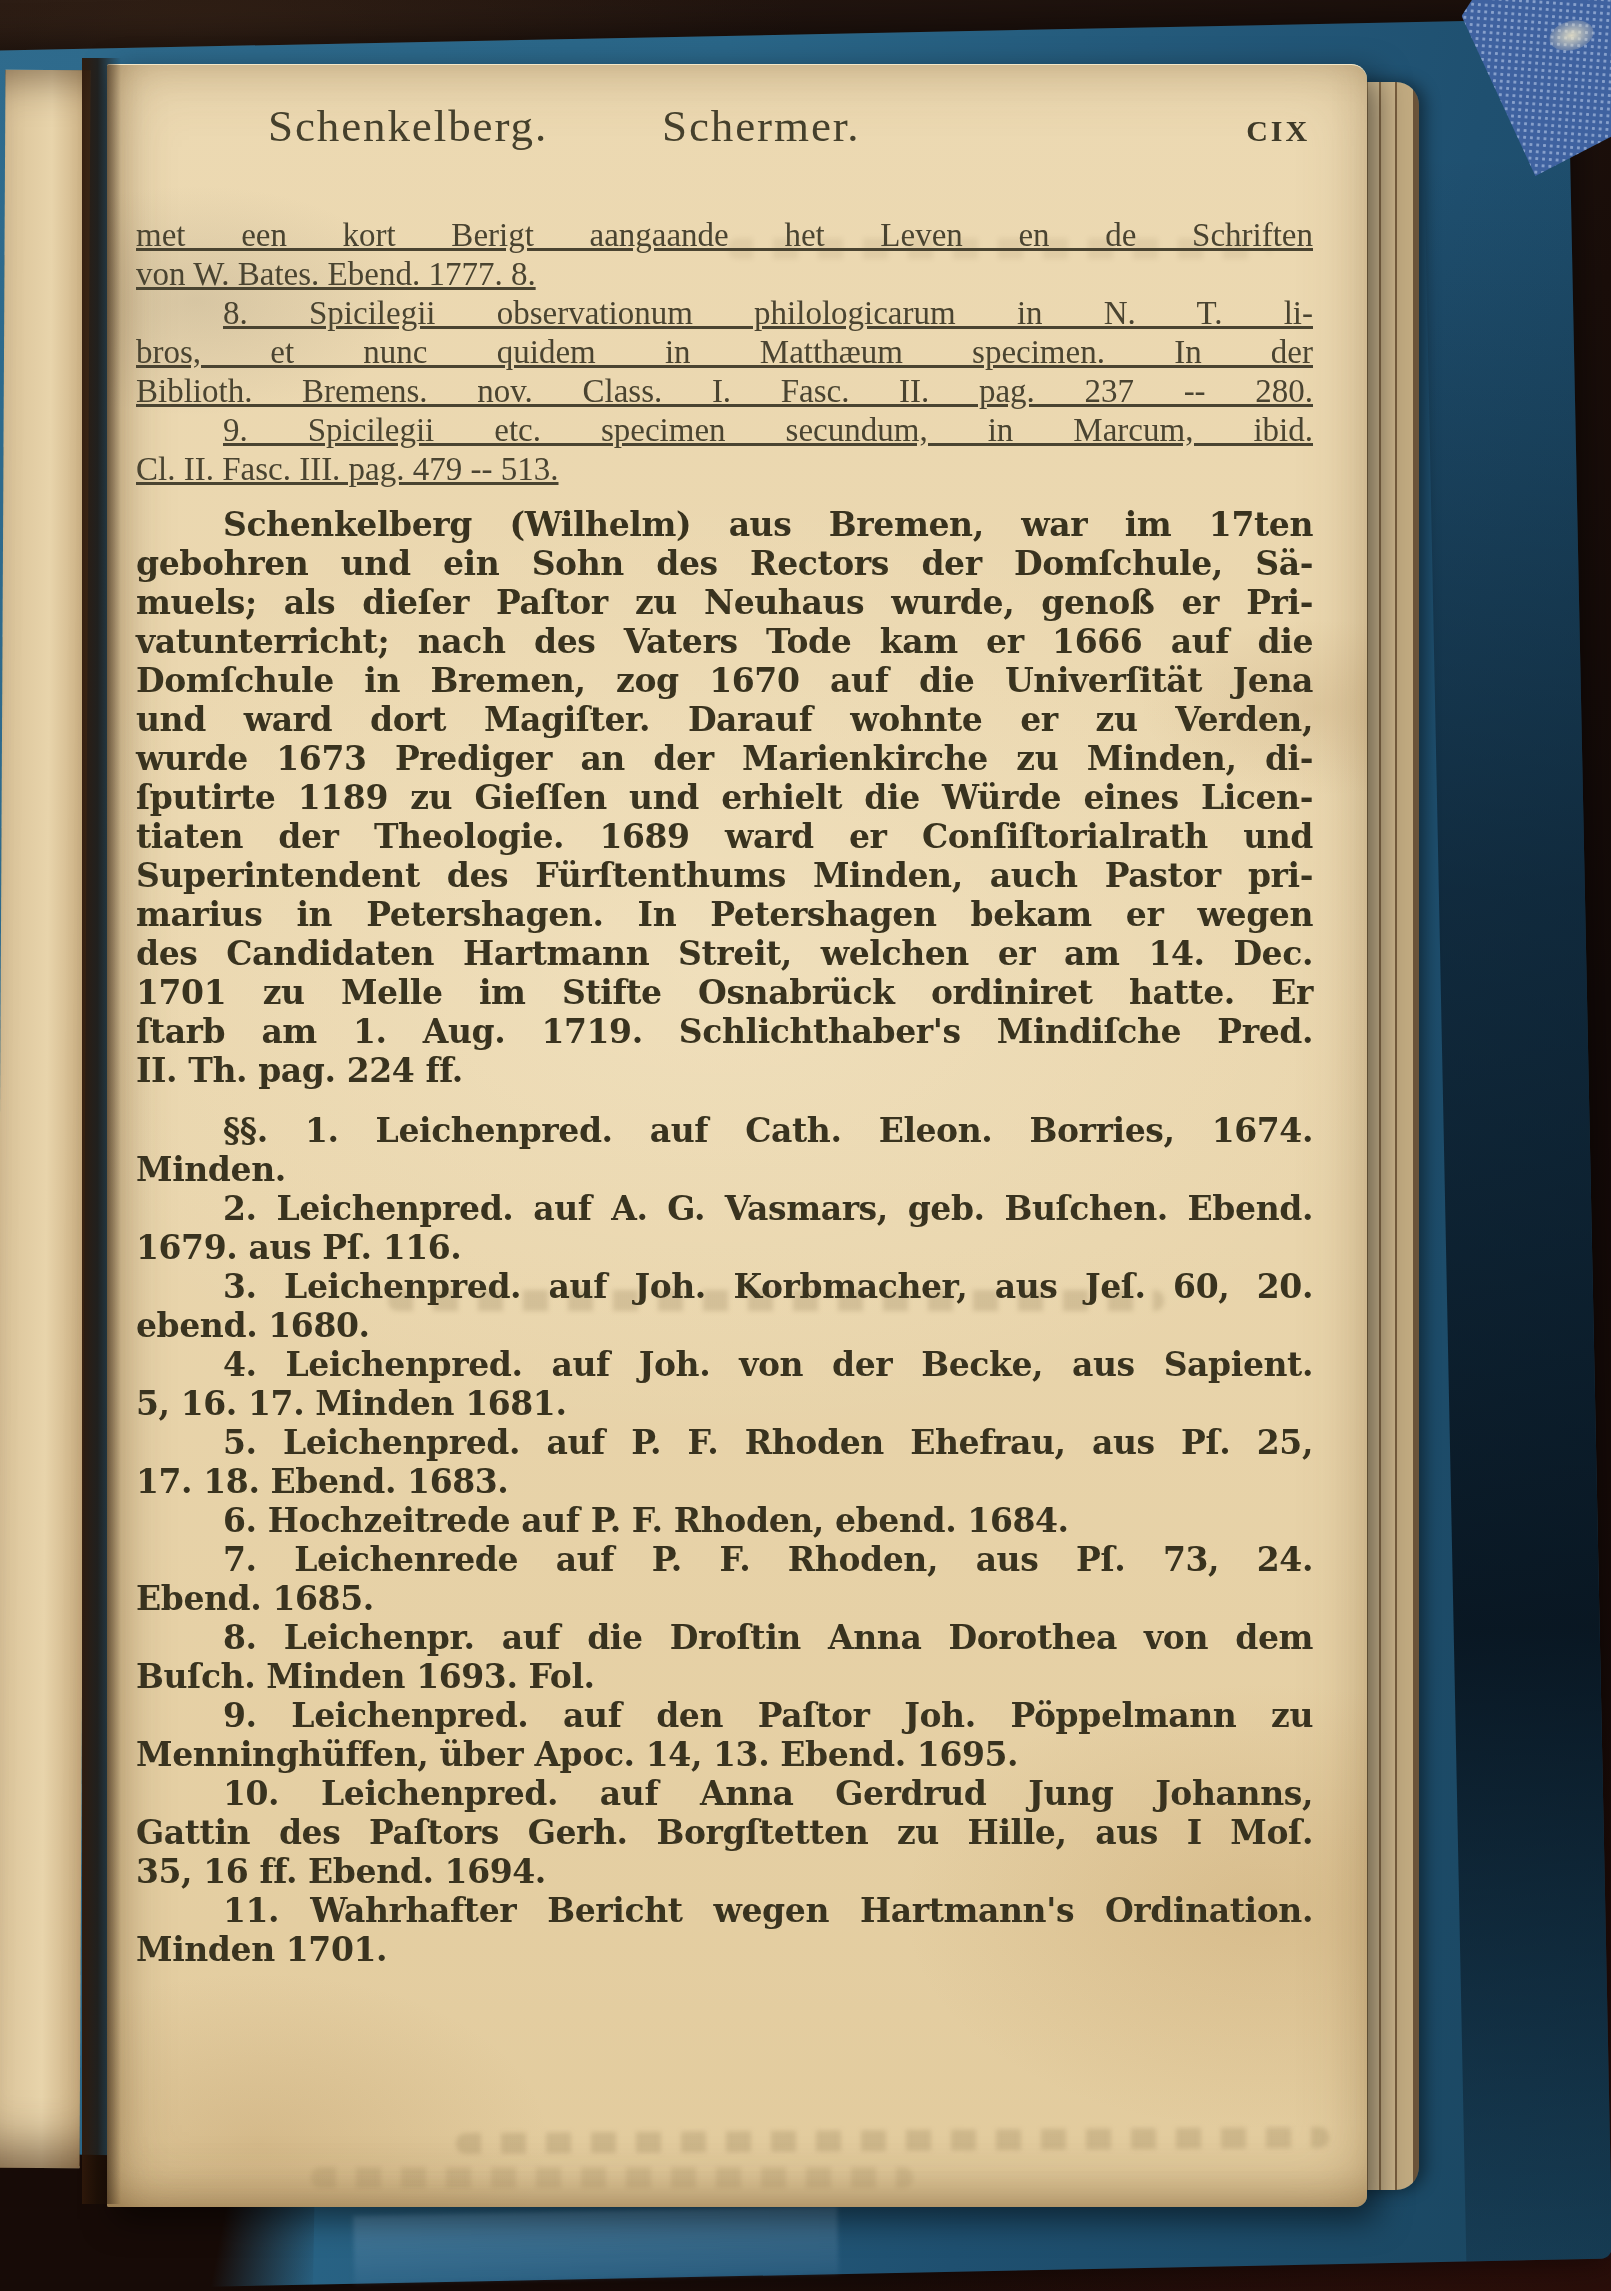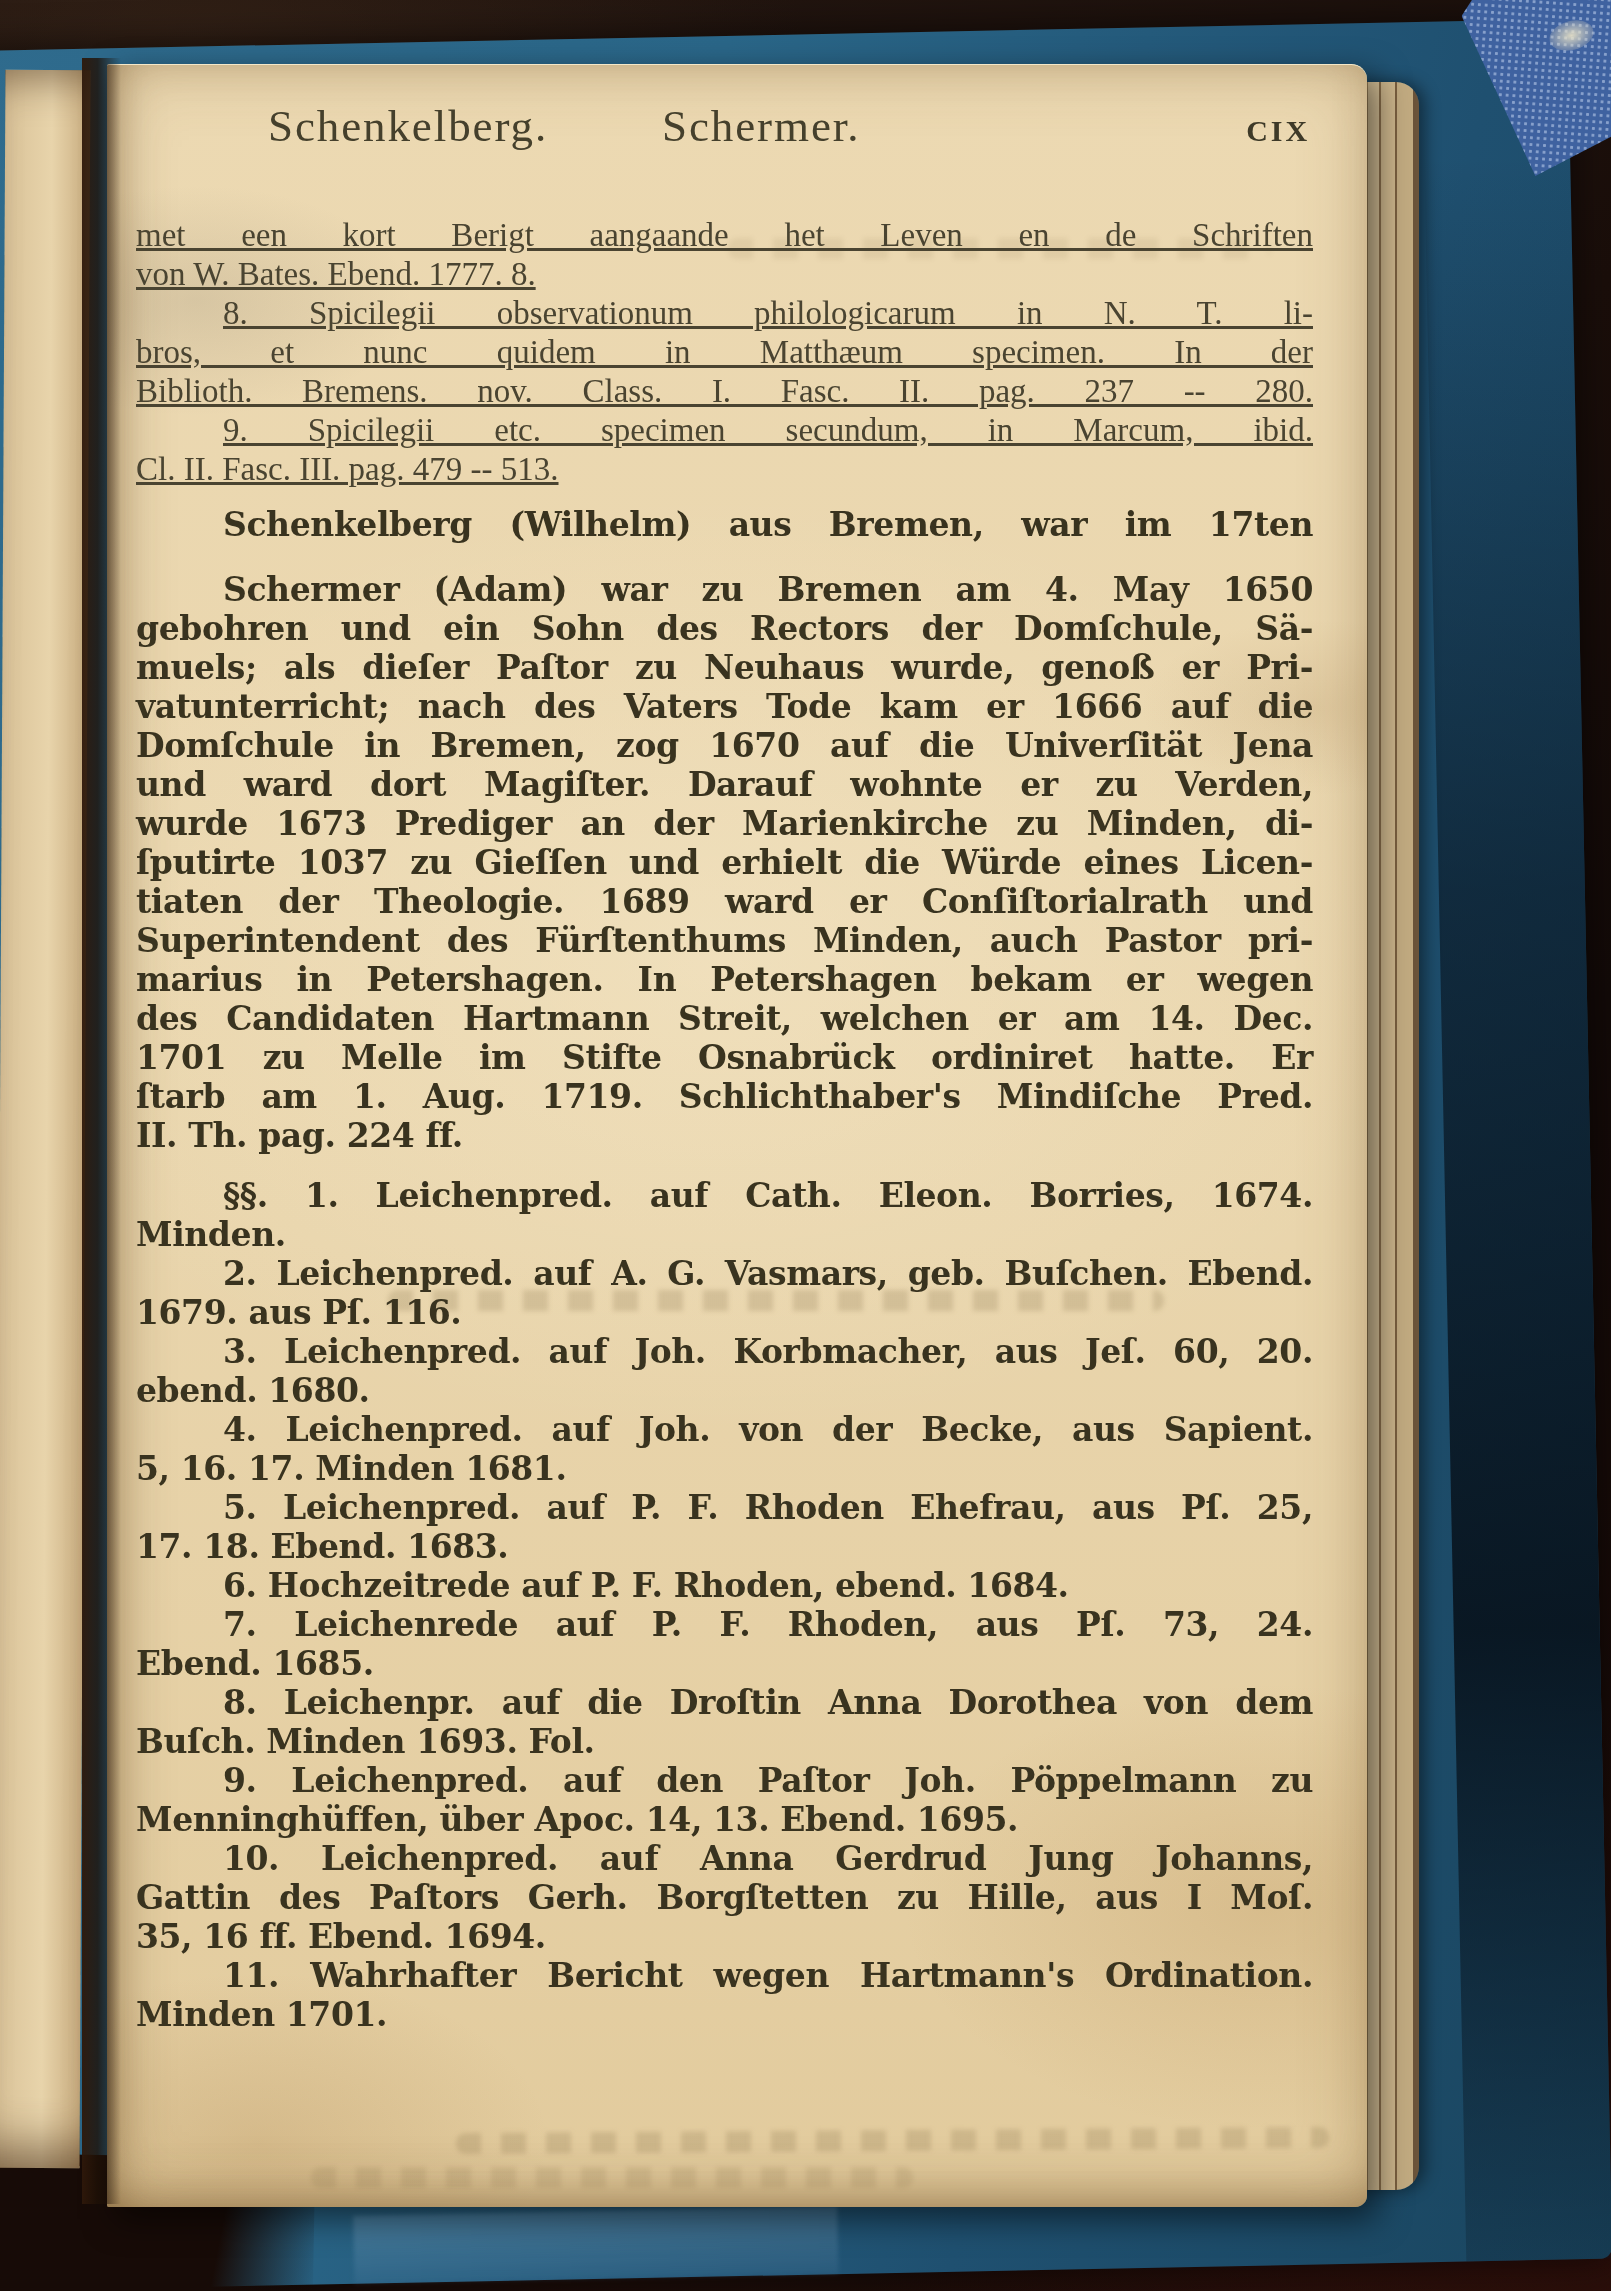--- a/index.html
+++ b/index.html
@@ -171,28 +171,27 @@
 
     <div class="text-block">
         <div class="line antiqua just">met een kort Berigt aangaande het Leven en de Schriften</div>
         <div class="line antiqua">von W. Bates.  Ebend.  1777.  8.</div>
         <div class="line antiqua indent just">8. Spicilegii observationum philologicarum in N. T. li-</div>
         <div class="line antiqua just">bros, et nunc quidem in Matthæum specimen.  In der</div>
         <div class="line antiqua just">Biblioth. Bremens. nov. Class. I. Fasc. II. pag. 237 -- 280.</div>
         <div class="line antiqua indent just">9. Spicilegii etc. specimen secundum, in Marcum, ibid.</div>
         <div class="line antiqua">Cl. II.  Fasc. III.  pag. 479 -- 513.</div>
         <div class="line fraktur indent just" style="margin-top: 16px;">Schenkelberg (Wilhelm) aus Bremen, war im 17ten</div>
-        <div class="line fraktur indent just" style="margin-top: 26px;">Schermer (Adam) war zu Bremen am 4. May 1650</div>
         <div class="line fraktur just">gebohren und ein Sohn des Rectors der Domſchule, Sä-</div>
         <div class="line fraktur just">muels; als dieſer Paſtor zu Neuhaus wurde, genoß er Pri-</div>
         <div class="line fraktur just">vatunterricht; nach des Vaters Tode kam er 1666 auf die</div>
         <div class="line fraktur just">Domſchule in Bremen, zog 1670 auf die Univerſität Jena</div>
         <div class="line fraktur just">und ward dort Magiſter.  Darauf wohnte er zu Verden,</div>
         <div class="line fraktur just">wurde 1673 Prediger an der Marienkirche zu Minden, di-</div>
-        <div class="line fraktur just">ſputirte 1037 zu Gieſſen und erhielt die Würde eines Licen-</div>
+        <div class="line fraktur just">ſputirte 1189 zu Gieſſen und erhielt die Würde eines Licen-</div>
         <div class="line fraktur just">tiaten der Theologie.  1689 ward er Conſiſtorialrath und</div>
         <div class="line fraktur just">Superintendent des Fürſtenthums Minden, auch Pastor pri-</div>
         <div class="line fraktur just">marius in Petershagen.  In Petershagen bekam er wegen</div>
         <div class="line fraktur just">des Candidaten Hartmann Streit, welchen er am 14. Dec.</div>
         <div class="line fraktur just">1701 zu Melle im Stifte Osnabrück ordiniret hatte.  Er</div>
         <div class="line fraktur just">ſtarb am 1. Aug. 1719.  Schlichthaber's Mindiſche Pred.</div>
         <div class="line fraktur">II. Th. pag. 224 ff.</div>
         <div class="line fraktur indent just" style="margin-top: 21.3px;">§§. 1.  Leichenpred. auf Cath. Eleon. Borries, 1674.</div>
         <div class="line fraktur">Minden.</div>
         <div class="line fraktur indent just">2. Leichenpred. auf A. G. Vasmars, geb. Buſchen. Ebend.</div>

